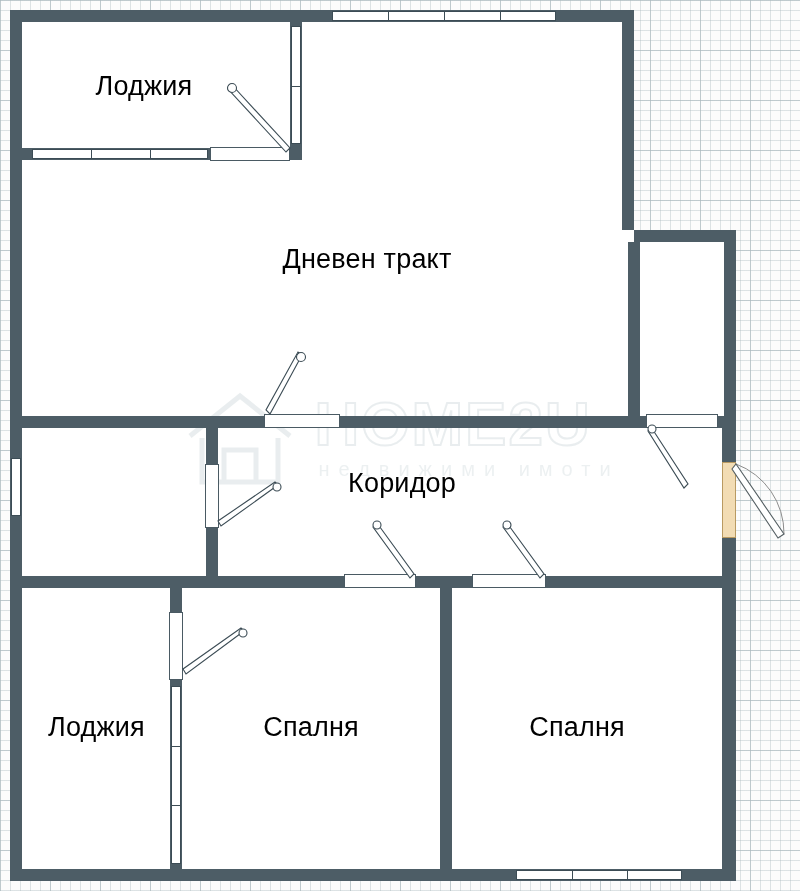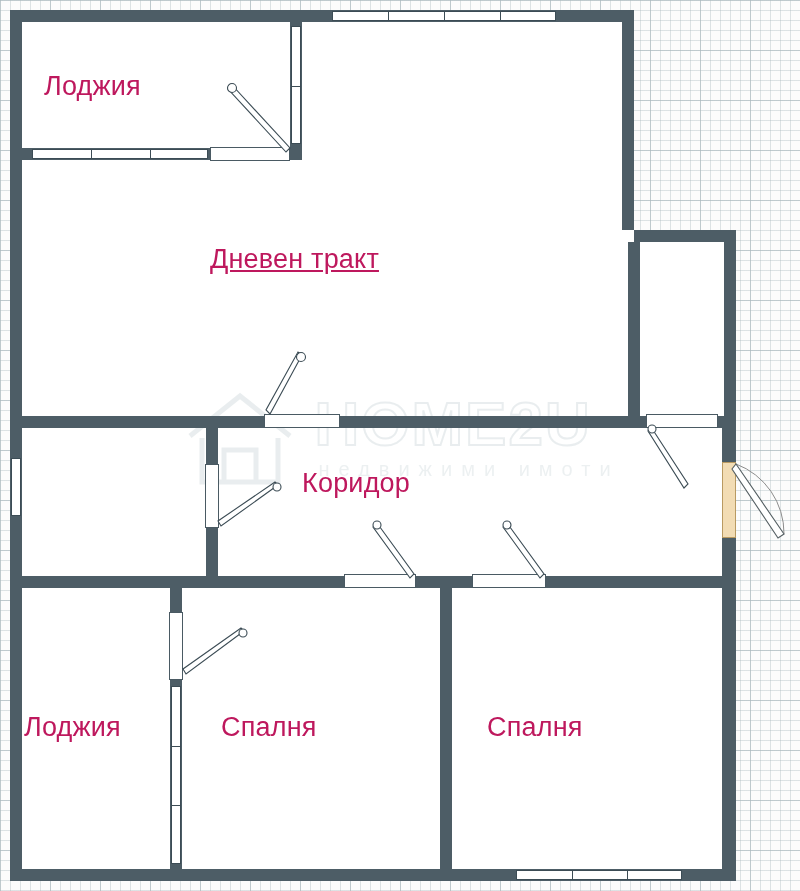--- a/index.html
+++ b/index.html
@@ -86,25 +86,25 @@
     border: 1px solid #b99a62;
     box-sizing: border-box;
   }
   .door-svg {
     position: absolute;
     overflow: visible;
     pointer-events: none;
   }
   .room-label {
     position: absolute;
-    color: #be185d;
+    color: #000000;
     font-family: "Liberation Sans", sans-serif;
     font-size: 27px;
     line-height: 1.18;
-    text-align: left;
+    text-align: center;
     white-space: pre-line;
     letter-spacing: 0.2px;
   }
   .room-label.small { font-size: 25px; }
   
   .watermark {
     position: absolute;
     left: 0; right: 0;
     top: 370px;
     height: 140px;
@@ -285,19 +285,19 @@
     <div class="mullion" style="left:0; top:59px;  width:100%; height:1px;"></div>
     <div class="mullion" style="left:0; top:118px; width:100%; height:1px;"></div>
   </div>
 
   <div class="win h" style="left:516px; top:870px; width:166px; height:10px;">
     <div class="mullion" style="left:55px;  top:0; width:1px; height:100%;"></div>
     <div class="mullion" style="left:110px; top:0; width:1px; height:100%;"></div>
   </div>
 
   <div class="room-label" style="left:44px;  top:71px;  width:200px;">Лоджия</div>
-  <div class="room-label" style="left:210px; top:244px; width:280px;text-decoration:underline;">Дневен тракт</div>
+  <div class="room-label" style="left:227px; top:244px; width:280px;">Дневен тракт</div>
   <div class="room-label" style="left:302px; top:468px; width:200px;">Коридор</div>
   <div class="room-label" style="left:24px;  top:712px; width:145px;">Лоджия</div>
   <div class="room-label" style="left:221px; top:712px; width:180px;">Спалня</div>
   <div class="room-label" style="left:487px; top:712px; width:180px;">Спалня</div>
 
 </div>
 
 </body></html>

